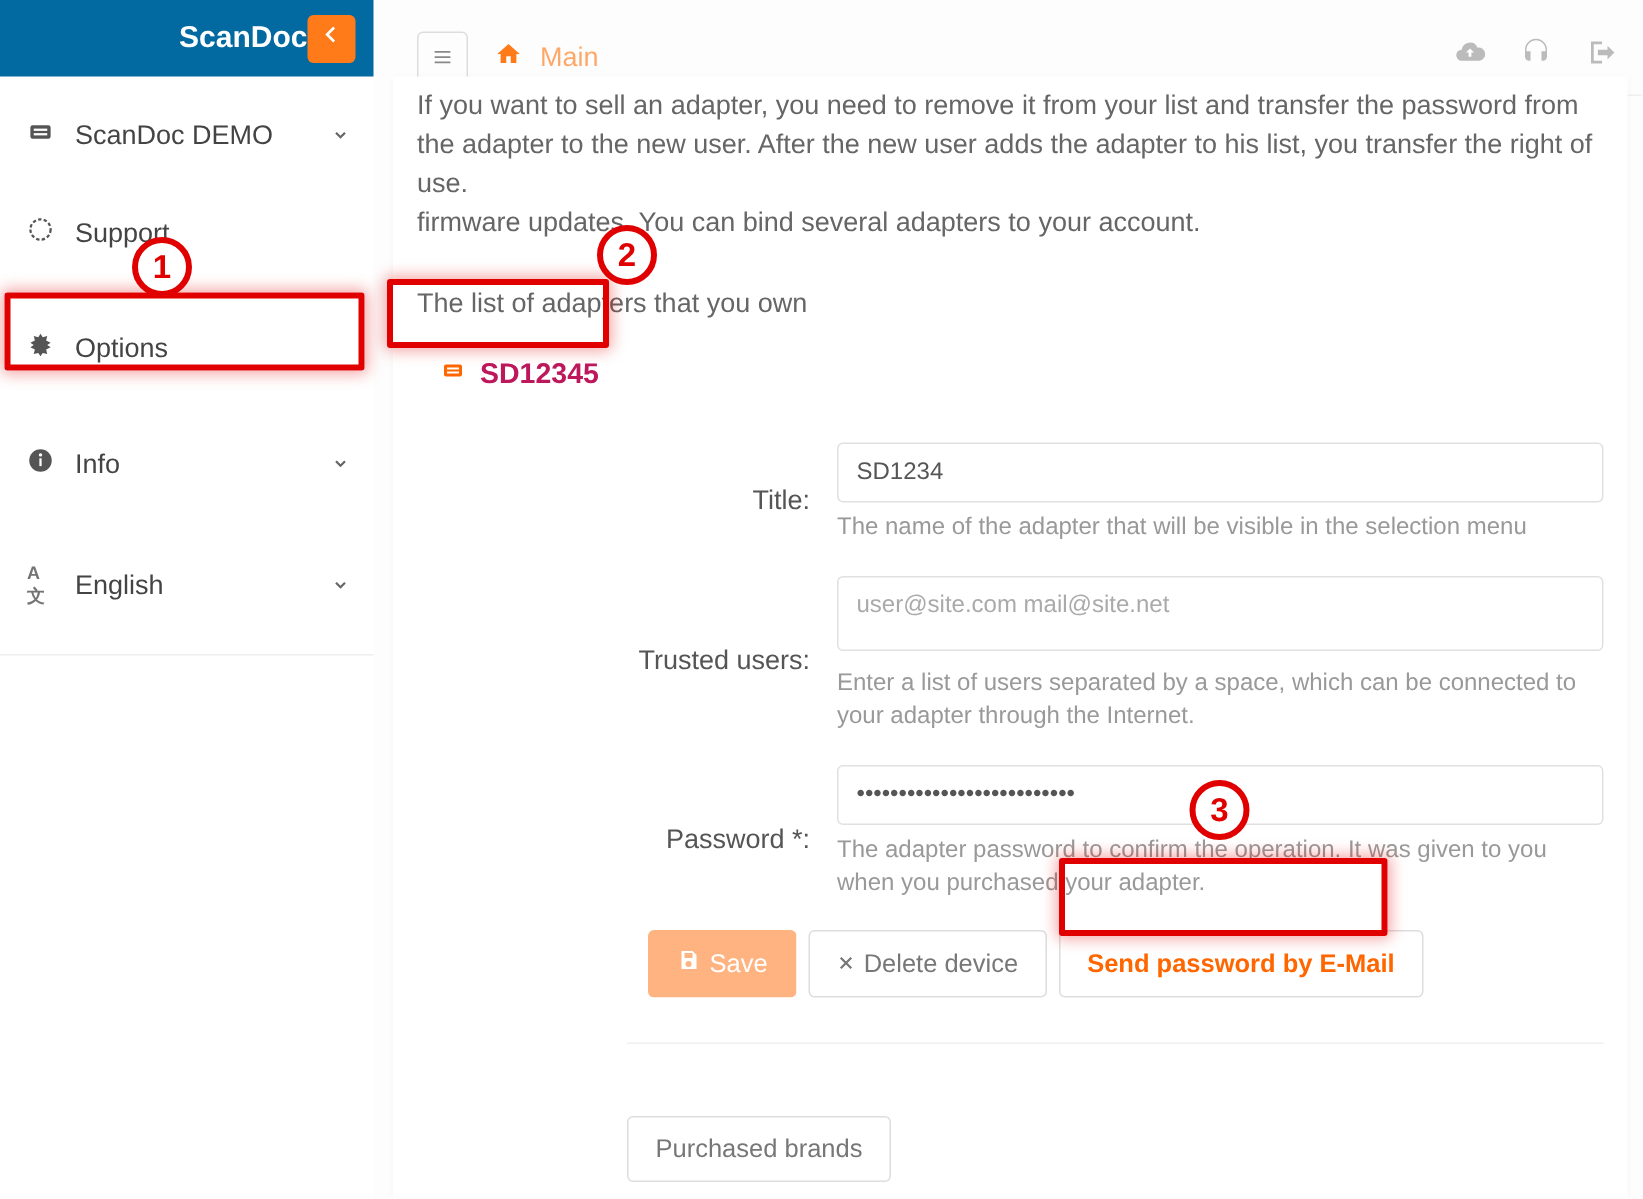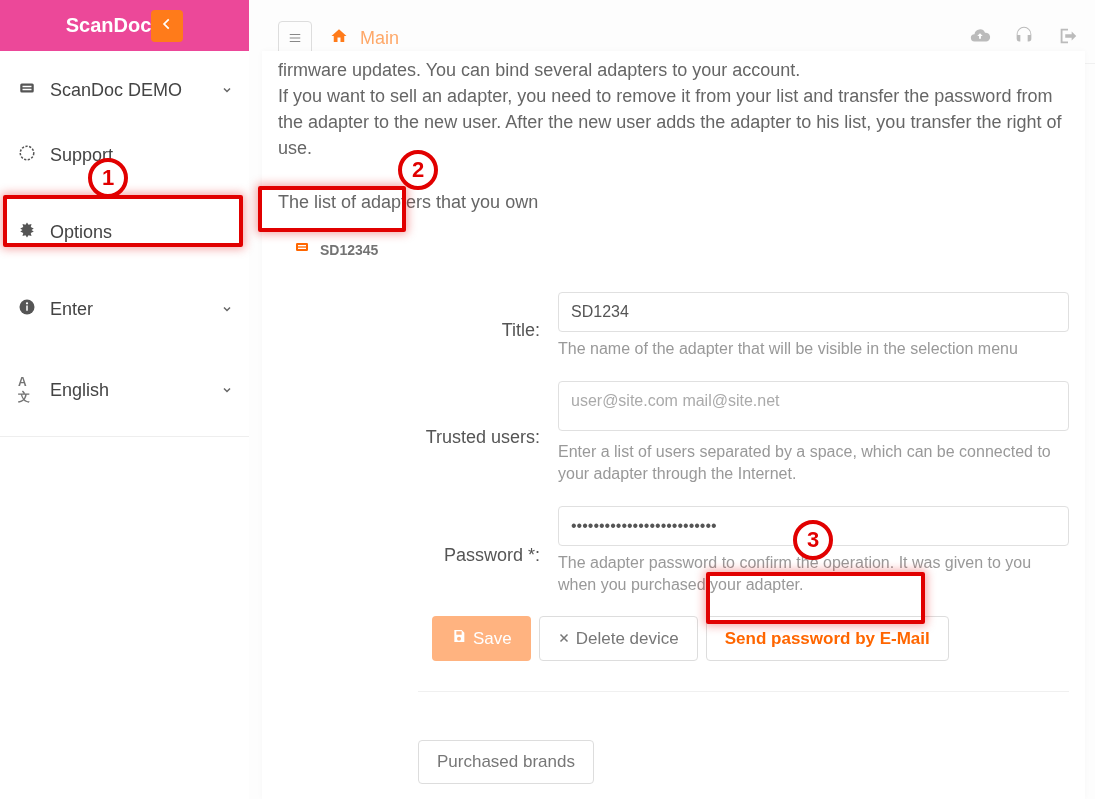--- a/index.html
+++ b/index.html
@@ -1,20 +1,20 @@
 <!DOCTYPE html>
 <html><head>
 <meta charset="utf-8">
 <style>
 * { box-sizing: border-box; margin: 0; padding: 0; }
 body { font-family: -apple-system, BlinkMacSystemFont, "Segoe UI", Helvetica, Arial, sans-serif; font-size: 16px; color: #555; background: #fdfdfd; width: 1095px; height: 799px; overflow: hidden; position: relative; }
 
 
 .sidebar { position: absolute; left: 0; top: 0; width: 249px; height: 799px; background: #fff; }
-.sidebar-header { height: 51px; background: #ec4899; display: flex; align-items: center; justify-content: center; padding: 0 12px; }
+.sidebar-header { height: 51px; background: #0369a1; display: flex; align-items: center; justify-content: flex-end; padding: 0 12px; }
 .brand { color: #fff; font-size: 20px; font-weight: 700; }
 .collapse-btn { width: 32px; height: 32px; background: #ff7b1a; border-radius: 4px; display: flex; align-items: center; justify-content: center; color: #fff; cursor: pointer; }
 
 .sidebar-item { display: flex; align-items: center; padding: 14px 18px; font-size: 18px; color: #444; cursor: pointer; position: relative; }
 .sidebar-item .icon { width: 20px; margin-right: 12px; color: #737373; }
 .sidebar-item .chev { position: absolute; right: 16px; color: #666; font-size: 14px; }
 .sidebar-divider { border-top: 1px solid #eee; }
 
 
 .topbar { position: absolute; left: 262px; top: 0; right: 0; height: 51px; display: flex; align-items: center; padding: 0 16px; border-bottom: 1px solid #f0f0f0; margin-top: 13px; }
@@ -22,21 +22,21 @@
 .breadcrumb { display: flex; align-items: center; color: #ff7b1a; font-size: 18px; }
 .breadcrumb .home { margin-right: 12px; }
 .topbar-right { margin-left: auto; display: flex; gap: 22px; color: #bbb; }
 .topbar-right .ticon { cursor: pointer; font-size: 20px; }
 
 
 .content { position: absolute; left: 262px; top: 51px; right: 10px; bottom: 0; padding: 6px 16px 20px 16px; overflow: hidden; color: #666; background: #fff; box-shadow: 0 0 6px rgba(0,0,0,0.03); }
 .content p { font-size: 18px; line-height: 1.45; }
 .adapters-label { margin-top: 28px; font-size: 18px; }
 
-.tab-adapter { display: inline-flex; align-items: flex-end; margin-top: 14px; padding: 10px 16px; color: #737373; font-weight: 600; font-size: 14px; cursor: pointer; }
+.tab-adapter { display: inline-flex; align-items: flex-end; margin-top: 14px; padding: 10px 16px; color: #be185d; font-weight: 600; font-size: 19px; cursor: pointer; }
 .tab-adapter .aicon { margin-right: 10px; }
 
 .form { margin-top: 24px; padding-left: 140px; }
 .form-row { display: flex; align-items: center; margin-bottom: 20px; }
 .form-label { width: 140px; text-align: right; padding-right: 18px; padding-top: 8px; font-size: 18px; color: #555; }
 .form-field { flex: 1; max-width: 540px; }
 .form-field input[type=text], .form-field input[type=password], .form-field textarea {
   width: 100%; border: 1px solid #e0e0e0; border-radius: 4px; padding: 10px 12px; font-size: 16px; color: #555; font-family: inherit;
 }
 .form-field textarea { height: 50px; resize: none; }
@@ -108,21 +108,21 @@
   </div>
 
   <div class="sidebar-item" style="margin-top:26px;">
     <span class="icon">
       <svg width="18" height="18" viewBox="0 0 24 24" fill="#555">
           <circle cx="12" cy="12" r="10"></circle>
           <rect x="11" y="10" width="2" height="7" fill="#fff"></rect>
           <circle cx="12" cy="7" r="1.5" fill="#fff"></circle>
         </svg>
     </span>
-    <span>Enter</span>
+    <span>Info</span>
     <span class="chev">
       <svg width="12" height="12" viewBox="0 0 24 24" fill="none" stroke="#666" stroke-width="3">
           <path d="M6 9 L12 15 L18 9"></path>
         </svg>
     </span>
   </div>
 
   <div class="sidebar-item" style="margin-top:26px;">
     <span class="icon" style="font-size:12px; font-weight:700;">A文</span>
     <span>English</span>
@@ -163,22 +163,22 @@
     </span>
     <span class="ticon">
       <svg width="22" height="22" viewBox="0 0 24 24" fill="#bbb">
           <path d="M16 17l5-5-5-5v3H9v4h7v3zM4 4h8v2H6v12h6v2H4V4z"></path>
         </svg>
     </span>
   </div>
 </div>
 
 <div class="content">
+  <p>If you want to sell an adapter, you need to remove it from your list and transfer the password from the adapter to the new user. After the new user adds the adapter to his list, you transfer the right of use.</p>
   <p>firmware updates. You can bind several adapters to your account.</p>
-  <p>If you want to sell an adapter, you need to remove it from your list and transfer the password from the adapter to the new user. After the new user adds the adapter to his list, you transfer the right of use.</p>
   <p class="adapters-label">The list of adapters that you own</p>
 
   <div class="tab-adapter">
     <span class="aicon">
       <svg width="16" height="16" viewBox="0 0 24 24" fill="#ff6600">
           <rect x="3" y="6" width="18" height="12" rx="2"></rect>
           <rect x="6" y="9" width="12" height="2" fill="#fff"></rect>
           <rect x="6" y="13" width="12" height="2" fill="#fff"></rect>
         </svg>
     </span>

